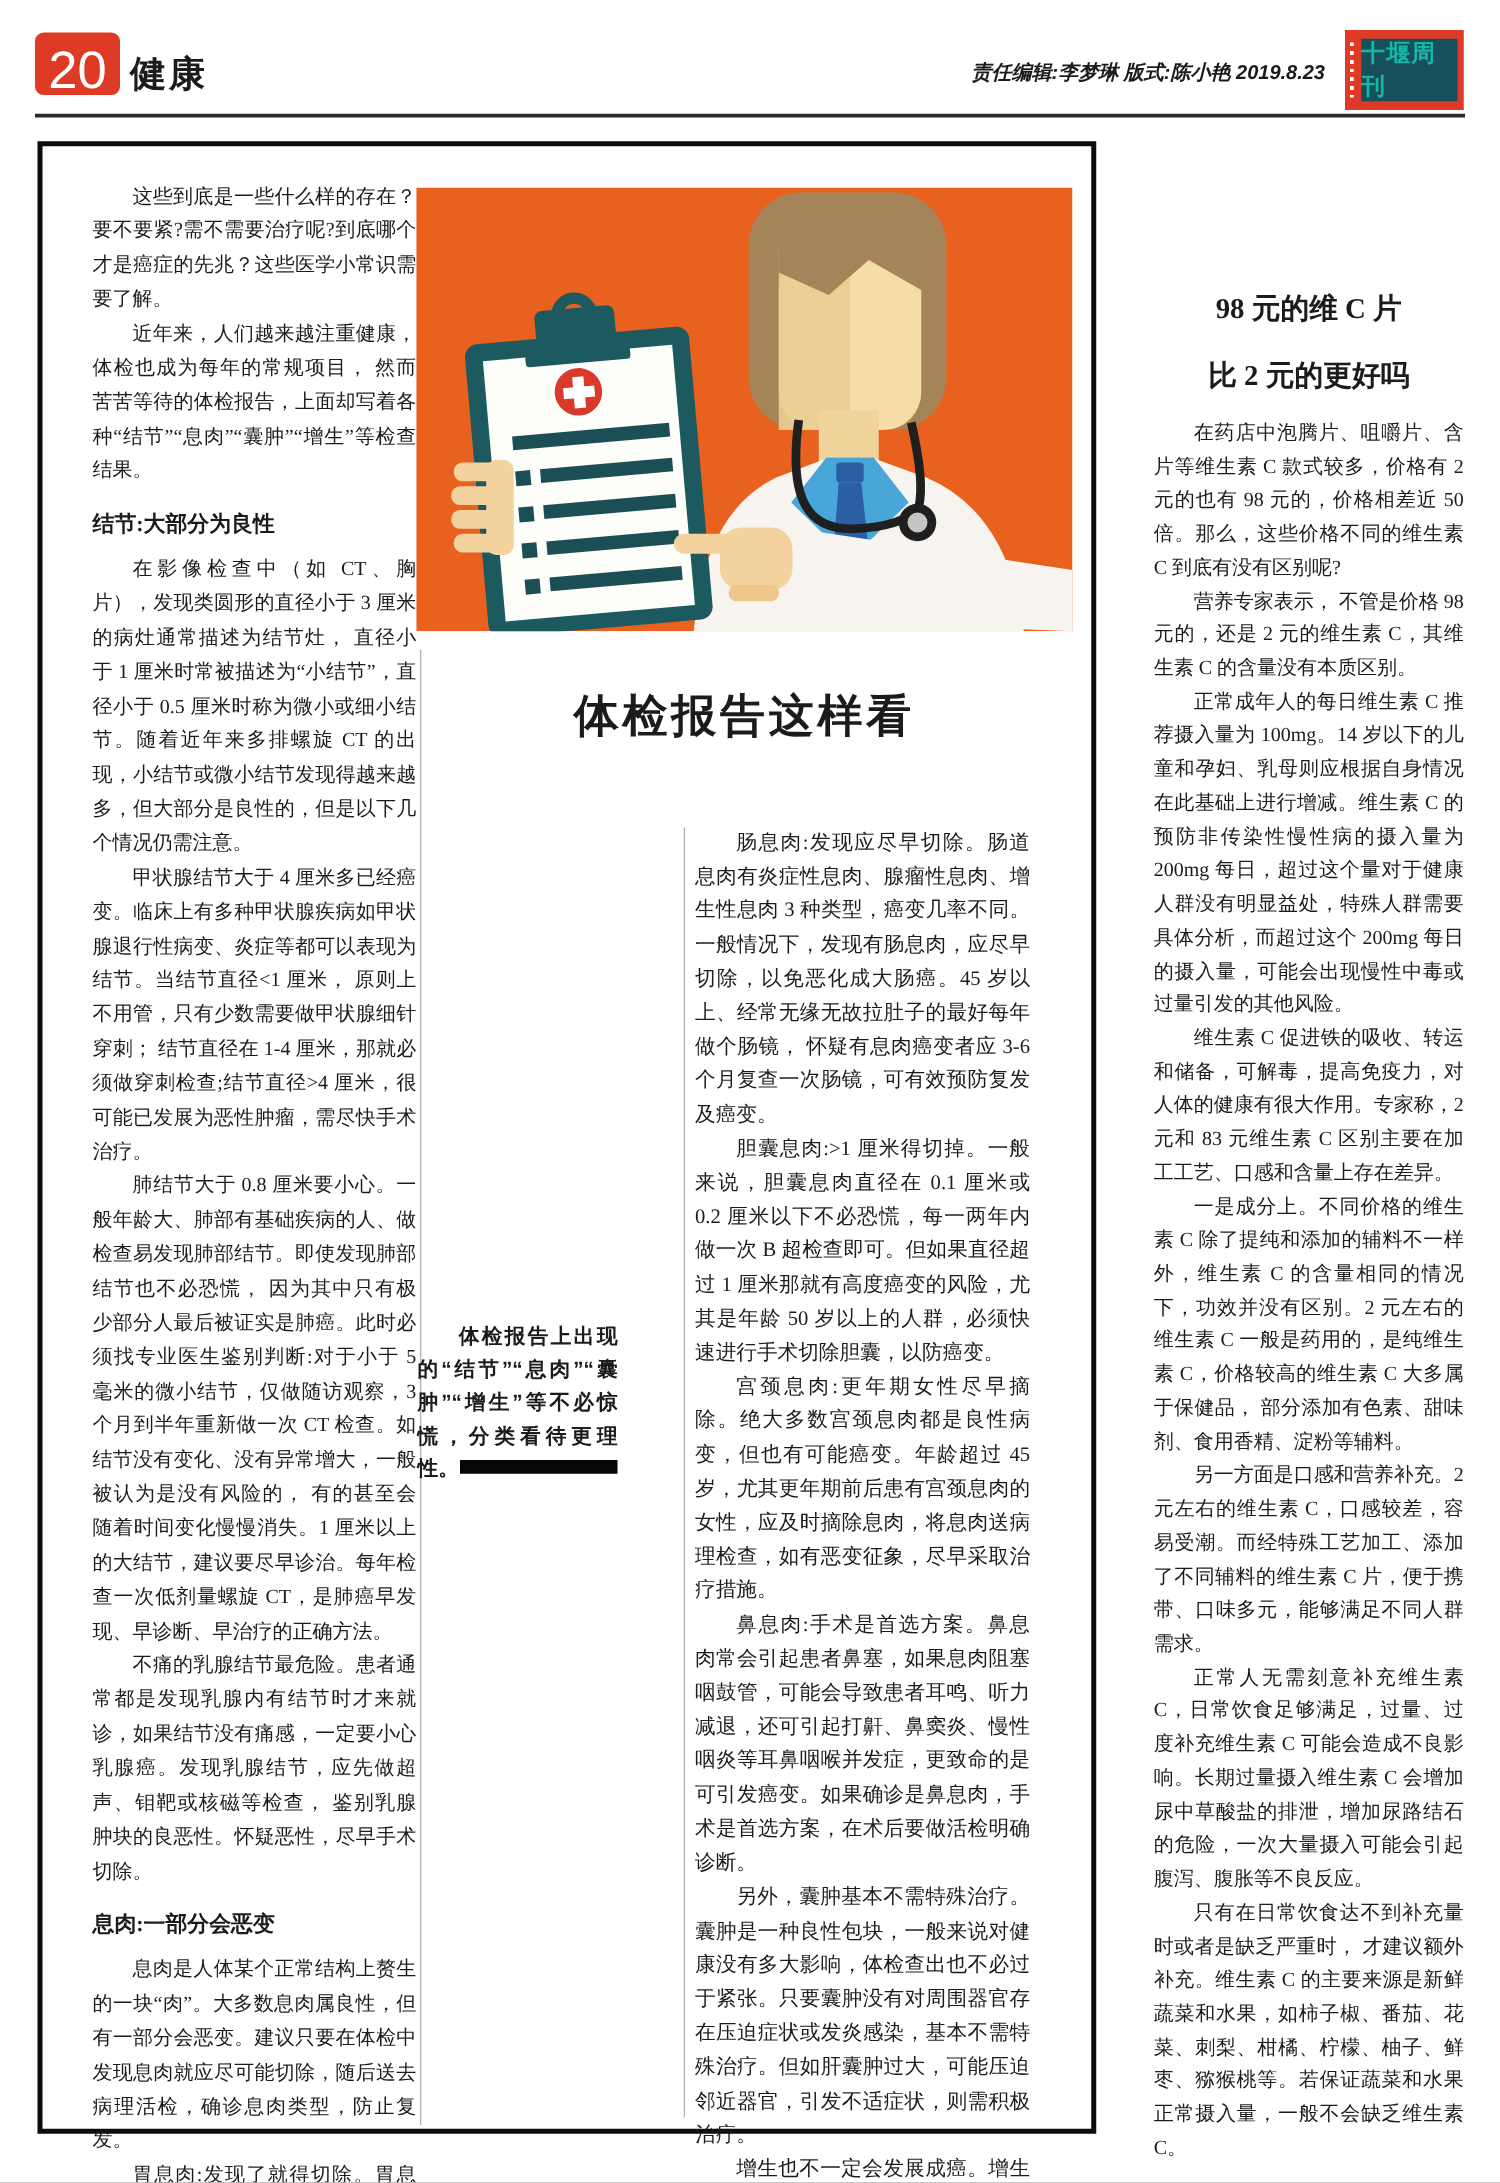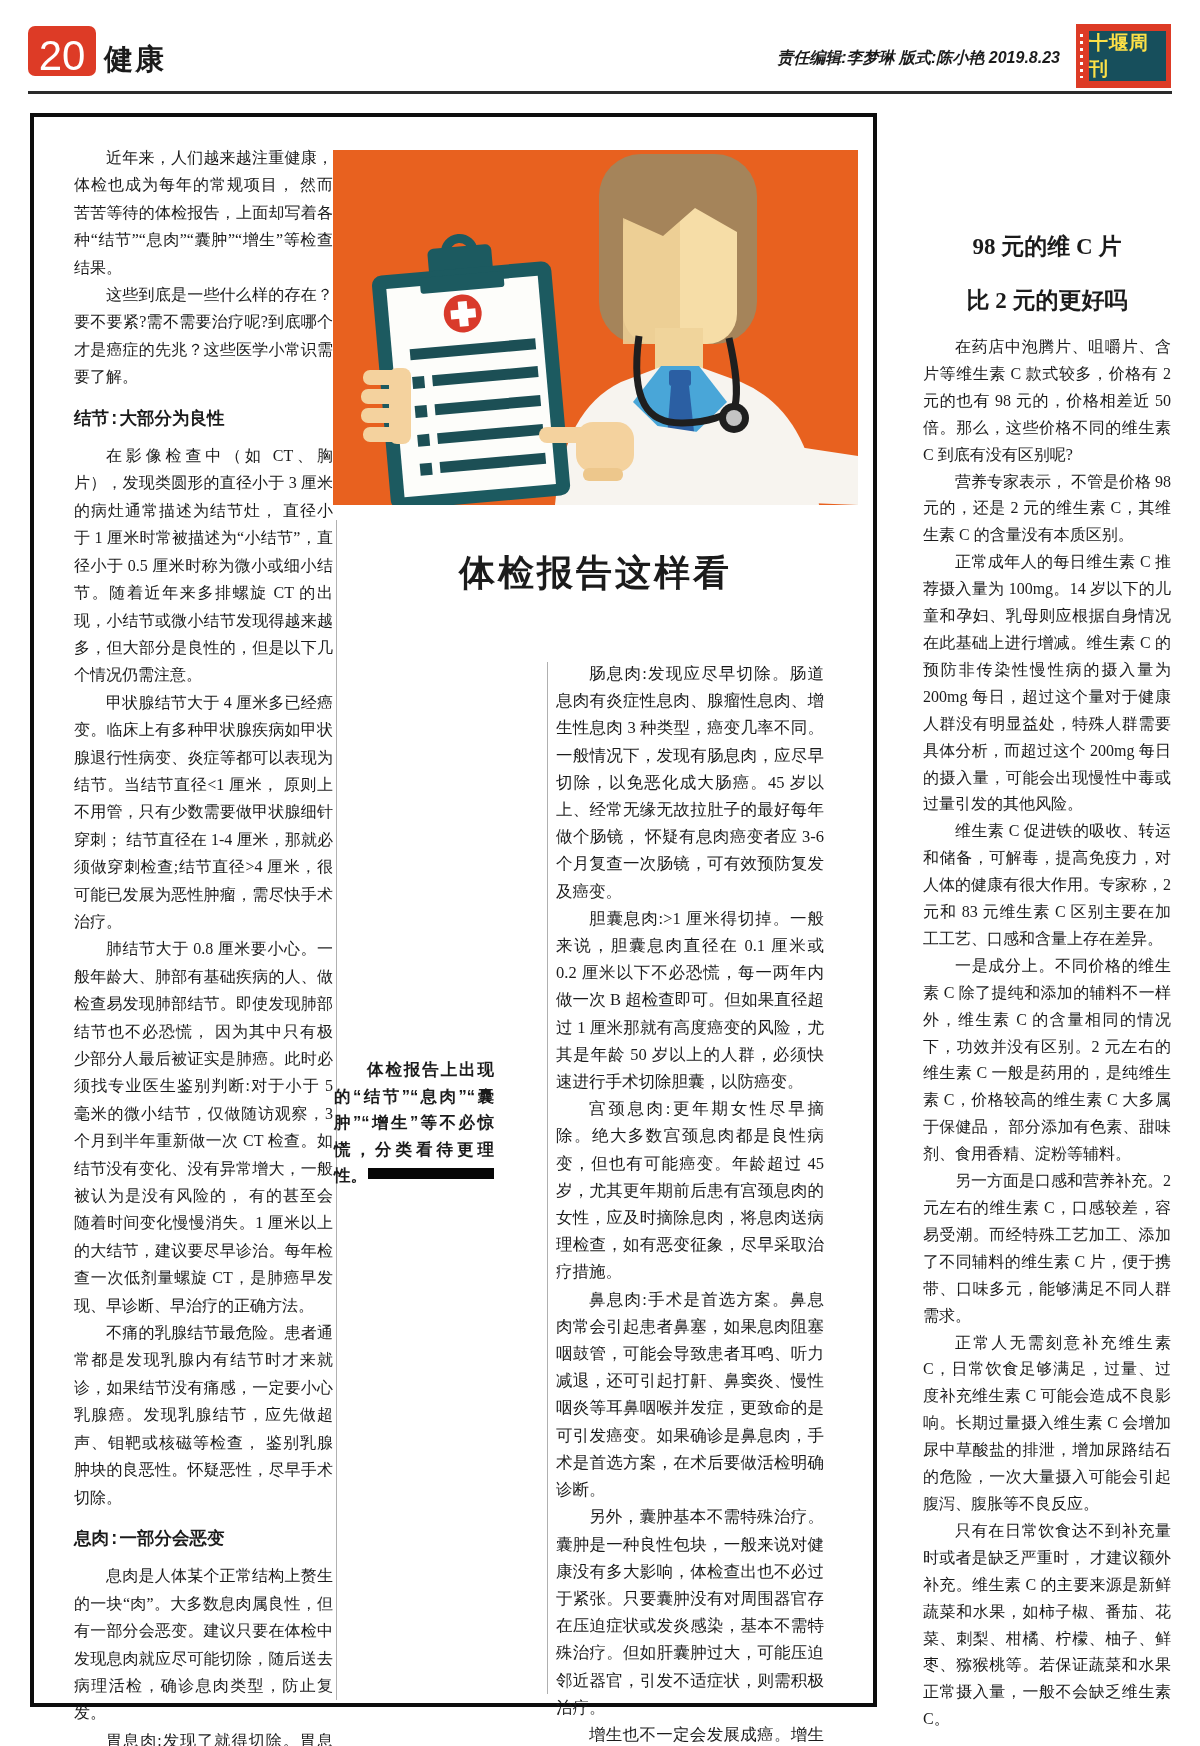--- a/index.html
+++ b/index.html
@@ -9,30 +9,30 @@
   .sans{font-family:"Liberation Sans","DejaVu Sans",sans-serif;}
   .just{text-align:justify;}
   p.body-p{margin:0;text-indent:2em;}
   
   .pagenum-box{left:28px;top:26px;width:68px;height:50px;background:#dd3b26;border-radius:7px;
                color:#fff;font-size:42px;line-height:60px;text-align:center;font-family:"Liberation Sans",sans-serif;}
   .section-label{left:104px;top:40px;font-size:29px;font-weight:bold;letter-spacing:2px;}
   .editor-line{top:48px;right:140px;font-size:16px;font-weight:bold;font-style:italic;}
   .masthead{left:1076px;top:24px;width:95px;height:64px;background:#dd3b26;}
   .masthead-inner{position:absolute;left:13px;top:7px;right:5px;bottom:7px;background:#174f5c;
-                  color:#fde047;font-size:19px;font-weight:bold;display:flex;align-items:center;justify-content:center;letter-spacing:1px;}
+                  color:#14b8a6;font-size:19px;font-weight:bold;display:flex;align-items:center;justify-content:center;letter-spacing:1px;}
   .masthead-marks{position:absolute;left:4px;top:10px;width:3px;height:44px;
                   background:repeating-linear-gradient(#fff 0 3px,transparent 3px 7px);}
   .header-rule{left:28px;top:91px;width:1144px;height:3px;background:#2a2a2a;}
   
   .main-box{left:30px;top:113px;width:847px;height:1594px;border:4px solid #0d0d0d;box-sizing:border-box;}
   .v-divider{width:1px;background:#b0b0b0;}
   
   .left-col{left:74px;top:144px;width:259px;font-size:16px;line-height:27.4px;}
-  .subhead{font-family:Liberation Mono, monospace;font-weight:bold;font-size:17.5px;
+  .subhead{font-family:Liberation Serif, serif;font-weight:bold;font-size:17.5px;
            text-indent:0;margin:15px 0 9px 0;}
   
   .illustration{left:333px;top:150px;width:525px;height:355px;}
   .main-title{left:333px;top:549px;width:525px;text-align:center;font-size:36px;font-weight:bold;letter-spacing:3px;}
   .blurb{left:334px;top:1056px;width:160px;font-size:16.5px;line-height:26.5px;font-weight:bold;
          font-family:"Liberation Sans","DejaVu Sans",sans-serif;text-indent:2em;}
   .blurb-bar{left:368px;top:1168px;width:126px;height:11px;background:#060606;}
   .center-col{left:556px;top:660px;width:268px;font-size:16.5px;line-height:27.2px;}
   
   .side-col{left:923px;top:228px;width:248px;font-size:16px;line-height:26.9px;}
@@ -50,22 +50,22 @@
   <div class="abs editor-line sans">责任编辑:李梦琳  版式:陈小艳  2019.8.23</div>
   <div class="abs masthead">
     <div class="masthead-marks"></div>
     <div class="masthead-inner">十堰周刊</div>
   </div>
   <div class="abs header-rule"></div>
 
   <div class="abs main-box"></div>
 
   <div class="abs left-col just">
+    <p class="body-p">这些到底是一些什么样的存在？要不要紧?需不需要治疗呢?到底哪个才是癌症的先兆？这些医学小常识需要了解。</p>
     <p class="body-p">近年来，人们越来越注重健康，体检也成为每年的常规项目， 然而苦苦等待的体检报告，上面却写着各种“结节”“息肉”“囊肿”“增生”等检查结果。</p>
-    <p class="body-p">这些到底是一些什么样的存在？要不要紧?需不需要治疗呢?到底哪个才是癌症的先兆？这些医学小常识需要了解。</p>
     <div class="subhead">结节:大部分为良性</div>
     <p class="body-p">在影像检查中（如 CT、胸片），发现类圆形的直径小于 3 厘米的病灶通常描述为结节灶， 直径小于 1 厘米时常被描述为“小结节”，直径小于 0.5 厘米时称为微小或细小结节。随着近年来多排螺旋 CT 的出现，小结节或微小结节发现得越来越多，但大部分是良性的，但是以下几个情况仍需注意。</p>
     <p class="body-p">甲状腺结节大于 4 厘米多已经癌变。临床上有多种甲状腺疾病如甲状腺退行性病变、炎症等都可以表现为结节。当结节直径&lt;1 厘米， 原则上不用管，只有少数需要做甲状腺细针穿刺； 结节直径在 1-4 厘米，那就必须做穿刺检查;结节直径&gt;4 厘米，很可能已发展为恶性肿瘤，需尽快手术治疗。</p>
     <p class="body-p">肺结节大于 0.8 厘米要小心。一般年龄大、肺部有基础疾病的人、做检查易发现肺部结节。即使发现肺部结节也不必恐慌， 因为其中只有极少部分人最后被证实是肺癌。此时必须找专业医生鉴别判断:对于小于 5 毫米的微小结节，仅做随访观察，3 个月到半年重新做一次 CT 检查。如结节没有变化、没有异常增大，一般被认为是没有风险的， 有的甚至会随着时间变化慢慢消失。1 厘米以上的大结节，建议要尽早诊治。每年检查一次低剂量螺旋 CT，是肺癌早发现、早诊断、早治疗的正确方法。</p>
     <p class="body-p">不痛的乳腺结节最危险。患者通常都是发现乳腺内有结节时才来就诊，如果结节没有痛感，一定要小心乳腺癌。发现乳腺结节，应先做超声、钼靶或核磁等检查， 鉴别乳腺肿块的良恶性。怀疑恶性，尽早手术切除。</p>
     <div class="subhead">息肉:一部分会恶变</div>
     <p class="body-p">息肉是人体某个正常结构上赘生的一块“肉”。大多数息肉属良性，但有一部分会恶变。建议只要在体检中发现息肉就应尽可能切除，随后送去病理活检，确诊息肉类型，防止复发。</p>
     <p class="body-p">胃息肉:发现了就得切除。胃息肉多在胃镜检查时发现，对于直径&lt;0.5 厘米的胃息肉，少于两个可直接活检钳摘除，对于直径&lt;2 厘米的胃息肉，需要切下来送病理科鉴别病理分型，对于直径&gt;2 厘米的息肉，手术创面较大，需住院治疗。</p>
   </div>
 

